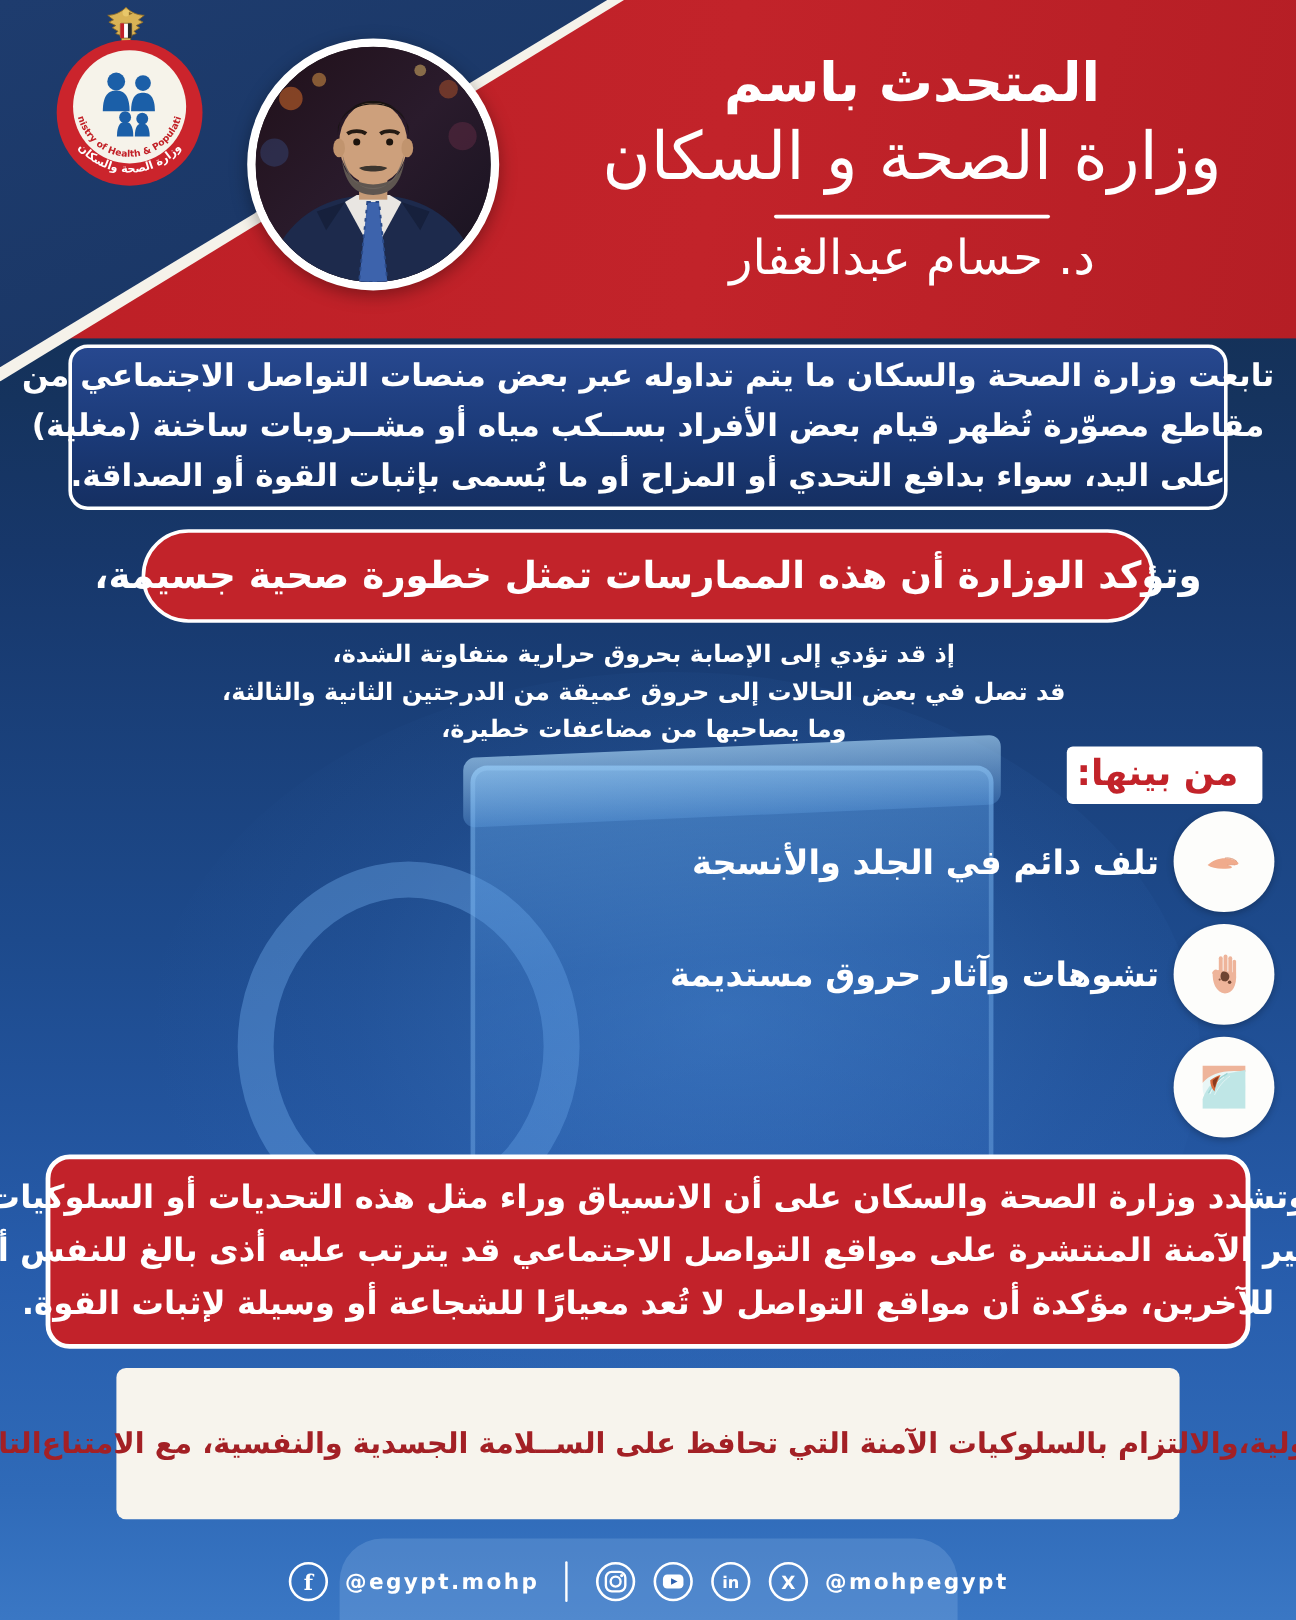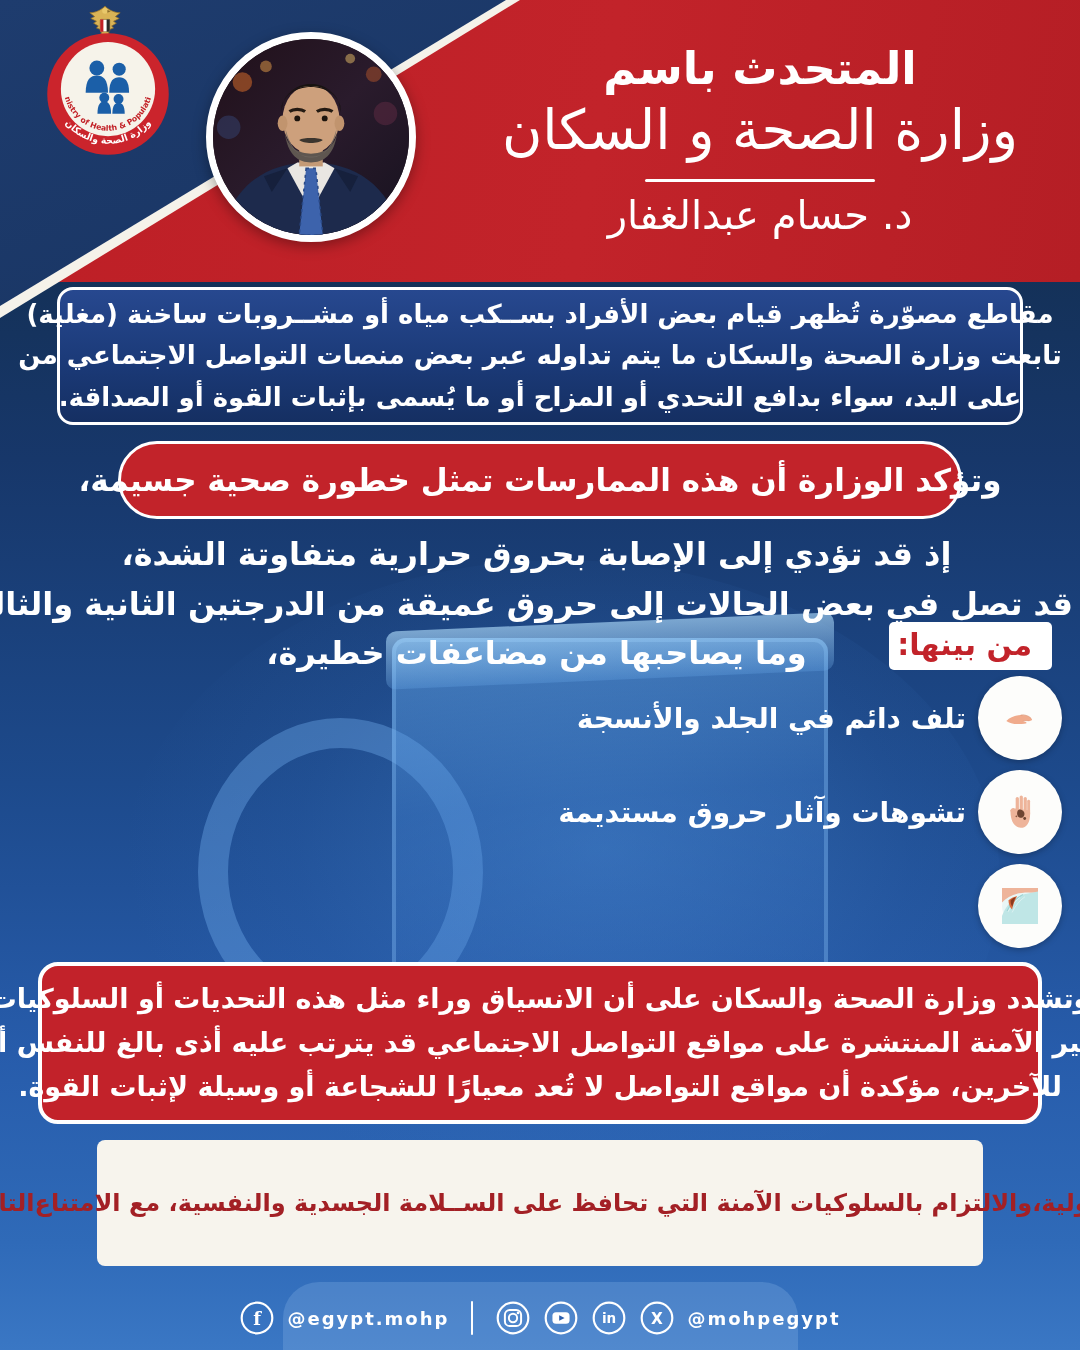--- a/index.html
+++ b/index.html
@@ -61,21 +61,21 @@
   
   .warning-pill{
     position:absolute;left:118px;top:441px;width:844px;height:78px;border-radius:40px;
     border:3px solid #fff;box-sizing:border-box;background:#c2232a;
     display:flex;justify-content:center;align-items:center;
     direction:rtl;color:#fff;font-weight:bold;font-size:31px;white-space:nowrap;
   }
   
   .details{
     position:absolute;left:0;top:530px;width:1073px;text-align:center;direction:rtl;
-    color:#fff;font-weight:bold;font-size:32px;line-height:1.55;
+    color:#fff;font-weight:bold;font-size:20px;line-height:1.55;
   }
   .details div{white-space:nowrap;}
   
   .among{
     position:absolute;right:28px;top:622px;background:#fff;border-radius:5px;
     padding:5px 20px 8px 8px;color:#c2232a;font-weight:bold;font-size:30px;direction:rtl;
   }
   
   .comp-list{position:absolute;right:18px;top:676px;width:1050px;direction:rtl;}
   .comp-row{display:flex;align-items:center;margin-bottom:10px;direction:rtl;}
@@ -206,22 +206,22 @@
           <textPath href="#enArc" startOffset="50%" text-anchor="middle">Ministry of Health &amp; Population</textPath>
         </text>
         <text font-size="7.5" fill="#ffffff" font-weight="bold" font-family="DejaVu Sans, sans-serif">
           <textPath href="#arArc" startOffset="50%" text-anchor="middle">وزارة الصحة والسكان</textPath>
         </text>
       </svg>
     </div>
   </div>
 
   <div class="intro-box">
+    <div>تابعت وزارة الصحة والسكان ما يتم تداوله عبر بعض منصات التواصل الاجتماعي من</div>
     <div>مقاطع مصوّرة تُظهر قيام بعض الأفراد بســكب مياه أو مشــروبات ساخنة (مغلية)</div>
-    <div>تابعت وزارة الصحة والسكان ما يتم تداوله عبر بعض منصات التواصل الاجتماعي من</div>
     <div>على اليد، سواء بدافع التحدي أو المزاح أو ما يُسمى بإثبات القوة أو الصداقة.</div>
   </div>
 
   <div class="warning-pill">
     <span>وتؤكد الوزارة أن هذه الممارسات تمثل خطورة صحية جسيمة،</span>
   </div>
 
   <div class="details">
     <div>إذ قد تؤدي إلى الإصابة بحروق حرارية متفاوتة الشدة،</div>
     <div>قد تصل في بعض الحالات إلى حروق عميقة من الدرجتين الثانية والثالثة،</div>

